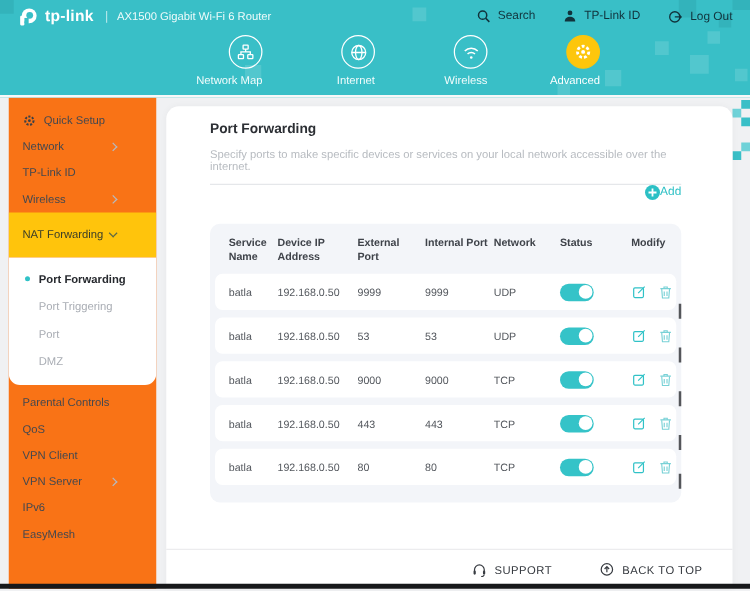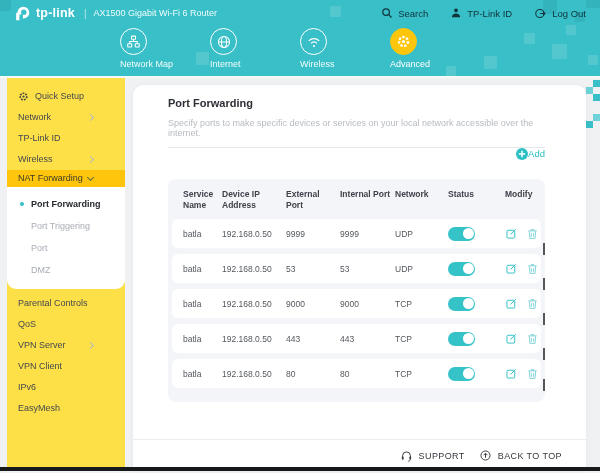--- a/index.html
+++ b/index.html
@@ -19,53 +19,53 @@
   .sq.light { background:rgba(255,255,255,0.13); }
   .sq.dark  { background:rgba(0,80,90,0.10); }
   .topbar {
     position:relative; display:flex; align-items:center;
     height:24px; padding:2px 14px 0 14px; z-index:2;
   }
   .logo { display:flex; align-items:center; gap:5px; }
   .logo-name { color:#fff; font-weight:bold; font-size:12.5px; letter-spacing:0.2px; }
   .model-sep { color:rgba(255,255,255,0.65); font-size:10px; margin:0 7px 0 9px; }
   .model { color:#eefbfb; font-size:9px; }
-  .actions { margin-left:auto; display:flex; align-items:center; gap:22px; }
+  .actions { margin-left:auto; display:flex; align-items:flex-start; gap:22px; }
   .action { display:flex; align-items:center; gap:5px; color:#11333c; font-size:9.5px; cursor:pointer; }
   
   .tabs { position:relative; display:flex; justify-content:center; gap:0; margin-top:4px; z-index:2; }
-  .tab { width:90px; display:flex; flex-direction:column; align-items:flex-start; cursor:pointer; }
+  .tab { width:90px; display:flex; flex-direction:column; align-items:flex-end; cursor:pointer; }
   .tab-icon {
     width:27px; height:27px; border:1.5px solid #fff; border-radius:50%;
     display:flex; align-items:center; justify-content:center;
   }
   .tab.active .tab-icon { background:#fdc60c; border-color:#fdc60c; }
   .tab-label { font-size:9px; margin-top:4px; color:#f2fcfc; }
   .tab.active .tab-label { font-weight:normal; color:#fff; }
   
   .rsq { position:absolute; z-index:1; }
   
   .sidebar {
     position:absolute; left:7px; top:78px; width:118px; bottom:2px;
-    background:#fde047; font-size:9px; color:#44484f;
+    background:#f97316; font-size:9px; color:#44484f;
     padding-top:8px; overflow:hidden; z-index:2;
   }
   .side-item {
     height:21px; display:flex; align-items:center;
     padding:0 8px 0 11px; cursor:pointer;
   }
   .side-item .side-label { flex:1; max-width:70px; line-height:1.25; }
   .side-item.tall { height:30px; }
   .gear-sm { margin-right:6px; display:flex; }
   .chev {
     width:5px; height:5px; border-right:1.2px solid #b6bac1; border-bottom:1.2px solid #b6bac1;
     transform:rotate(-45deg); margin-right:3px;
   }
   .side-item.nat {
-    background:#ffc40c; color:#3a3d28; height:17px;
+    background:#ffc40c; color:#3a3d28; height:36px;
   }
   .side-item.nat .chev { transform:rotate(45deg); border-color:#5e6a46; margin-top:-3px; }
   .submenu {
     background:#fff; border-radius:0 0 9px 9px;
     padding:6px 0 8px 0; margin-bottom:4px;
   }
   .sub-item {
     height:22px; display:flex; align-items:center;
     padding-left:24px; color:#a9adb4; cursor:pointer; position:relative;
   }
@@ -119,21 +119,21 @@
     border-radius:50%; background:#fff;
   }
   .modify-cell { display:flex; gap:8px; align-items:center; }
   .icon-btn { cursor:pointer; display:flex; }
   .dash { position:absolute; right:0; width:2px; height:12px; background:#54565a; cursor:pointer; }
   
   .footer {
     position:absolute; left:0; right:0; bottom:0; height:32px;
     border-top:1px solid #ececee;
     display:flex; align-items:center; justify-content:flex-end;
-    gap:14px; padding-right:24px;
+    gap:37px; padding-right:24px;
     font-size:9px; color:#34383e; letter-spacing:0.4px;
   }
   .footer-item { display:flex; align-items:center; gap:6px; cursor:pointer; }
   
   .bottom-bar { position:absolute; left:0; right:0; bottom:2px; height:4px; background:#17181a; z-index:6; }
 </style>
 </head>
 <body>
 
 <div class="header">
@@ -276,25 +276,25 @@
       <span>DMZ</span>
     </div>
   </div>
   <div class="side-item">
     <span class="side-label">Parental Controls</span>
   </div>
   <div class="side-item">
     <span class="side-label">QoS</span>
   </div>
   <div class="side-item">
+    <span class="side-label">VPN Client</span>
+  </div>
+  <div class="side-item">
     <span class="side-label">VPN Server</span>
     <span class="chev"></span>
-  </div>
-  <div class="side-item">
-    <span class="side-label">VPN Client</span>
   </div>
   <div class="side-item">
     <span class="side-label">IPv6</span>
   </div>
   <div class="side-item">
     <span class="side-label">EasyMesh</span>
   </div>
 
 </div>
 

